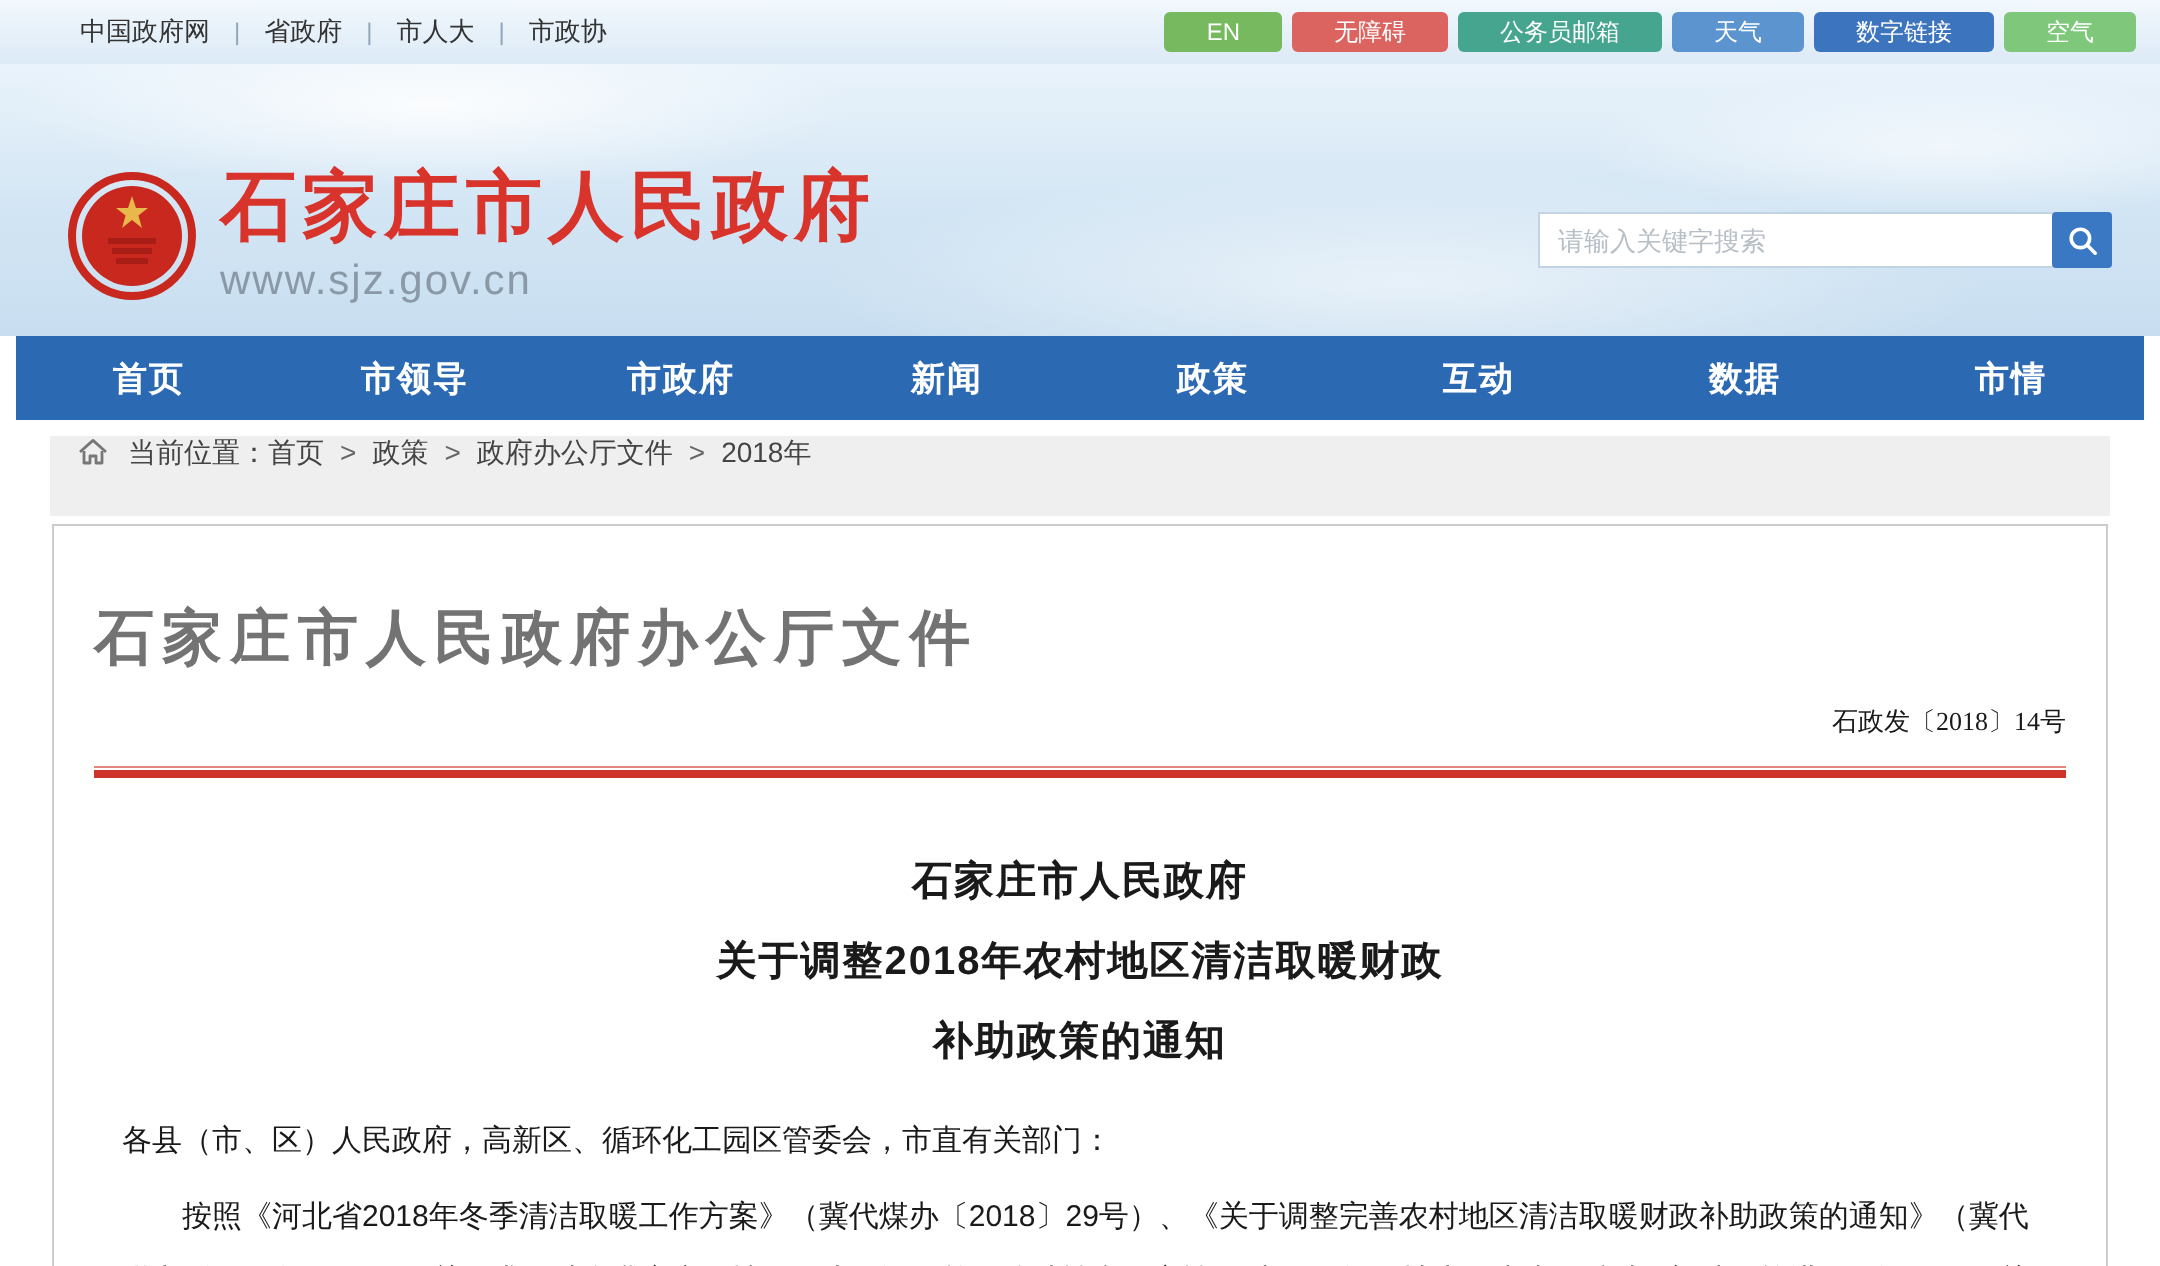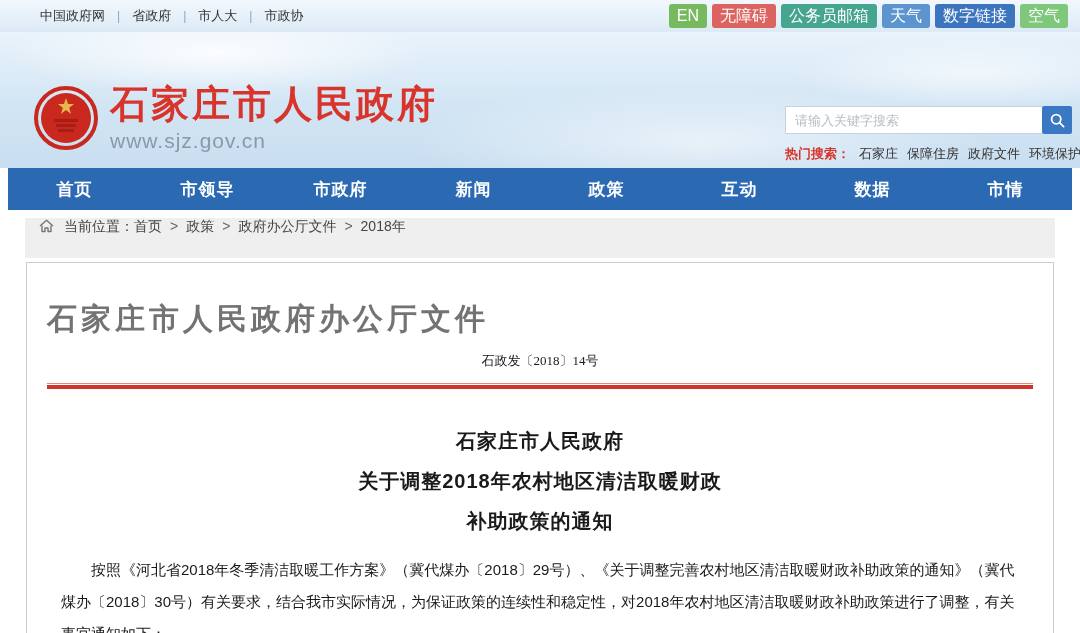--- a/index.html
+++ b/index.html
@@ -7,36 +7,36 @@
               font-family:"Liberation Sans","DejaVu Sans",sans-serif; }
 
   
   .topbar { height:32px; background:linear-gradient(180deg,#f2f8fd 0%,#dceaf6 100%);
             display:flex; align-items:center; justify-content:space-between;
             padding:0 12px 0 40px; font-size:13px; color:#333;gap:28px; }
   .topbar-links { display:flex; align-items:center; }
   .topbar-links .lnk { cursor:pointer; }
   .topbar-links .sep { margin:0 12px; color:#8fa6bb; font-size:12px; }
   .badges { display:flex; gap:5px; }
-  .badge { color:#fff; font-size:16px; padding:4px 8px; border-radius:3px;
+  .badge { color:#fff; font-size:12px; padding:4px 21px; border-radius:3px;
            cursor:pointer; line-height:1; white-space:nowrap; }
 
   
   .header { height:136px; position:relative;
     background:
       radial-gradient(ellipse 300px 60px at 20% 15%, rgba(255,255,255,.85), rgba(255,255,255,0) 70%),
       radial-gradient(ellipse 420px 80px at 65% 80%, rgba(255,255,255,.55), rgba(255,255,255,0) 70%),
       radial-gradient(ellipse 260px 50px at 90% 30%, rgba(255,255,255,.6), rgba(255,255,255,0) 70%),
       linear-gradient(180deg,#e9f3fb 0%,#d2e5f4 55%,#c8def0 100%); }
   .brand { position:absolute; left:34px; top:52px; display:flex; align-items:center; }
   .emblem { width:64px; height:64px; margin-right:12px; }
   .site-name { font-size:38px; font-weight:bold; color:#d9342b; letter-spacing:3px; line-height:1.1; }
   .site-url  { font-size:21px; color:#8a99a7; letter-spacing:1px; margin-top:3px; }
 
-  .search-area { position:absolute; right:8px; top:74px; width:287px; }
+  .search-area { position:absolute; right:24px; top:74px; width:287px; }
   .search-box { display:flex; height:28px; }
   .search-input { flex:1; height:28px; border:1px solid #c2d3e3; border-right:none;
                   padding:0 9px; font-size:13px; color:#333; outline:none; background:#fff; }
   .search-input::placeholder { color:#b6bec6; }
   .search-btn { width:30px; height:28px; background:#3a78c3; border:none; cursor:pointer;
                 display:flex; align-items:center; justify-content:center; border-radius:2px; }
   .hot-search { margin-top:11px; font-size:13px; display:flex; align-items:center;
                 white-space:nowrap; color:#333; }
   .hot-label { color:#d9342b; font-weight:bold; }
   .hot-term { margin-left:9px; cursor:pointer; }
@@ -52,21 +52,21 @@
                 font-size:14px; color:#444; }
   .crumb { cursor:pointer; }
   .crumb-sep { margin:0 8px; color:#666; }
   .home-icon { margin-right:9px; display:flex; }
 
   
   .doc { margin:4px 26px 0; border:1px solid #ccc; background:#fff;
          height:420px; padding:36px 20px 0; }
   .letterhead { text-align:left; color:#737373; font-weight:bold; font-size:30px;
                 letter-spacing:4px; font-family:"Liberation Serif","DejaVu Serif",serif; }
-  .doc-number { text-align:center; font-size:13px; color:#1a1a1a; margin-top:12px;
+  .doc-number { text-align:right; font-size:13px; color:#1a1a1a; margin-top:12px;
                 font-family:"Liberation Serif","DejaVu Serif",serif; }
   .redline { margin-top:13px; }
   .redline .thin  { height:1px; background:#e2867e; }
   .redline .thick { height:4px; background:#cf342b; margin-top:1px; }
   .doc-title { margin-top:32px; }
   .doc-title .line { text-align:center; font-size:20px; font-weight:bold; color:#1a1a1a;
                      height:40px; line-height:40px; letter-spacing:1px; }
   .salutation { margin-top:20px; font-size:15px; color:#1a1a1a; padding:0 14px; }
   .paragraph  { margin-top:13px; font-size:15px; color:#1a1a1a; line-height:32px;
                 text-indent:2em; padding:0 14px; }
@@ -113,28 +113,20 @@
   <div class="search-area">
     <div class="search-box">
       <input class="search-input" type="text" placeholder="请输入关键字搜索" style="">
       <button class="search-btn">
         <svg width="15" height="15" viewBox="0 0 15 15">
           <circle cx="6.2" cy="6.2" r="4.6" fill="none" stroke="#fff" stroke-width="1.8"></circle>
           <line x1="9.8" y1="9.8" x2="13.6" y2="13.6" stroke="#fff" stroke-width="1.8" stroke-linecap="round"></line>
         </svg>
       </button>
     </div>
-    <div class="hot-search">
-      <span class="hot-label">热门搜索：</span>
-      <span class="hot-term">石家庄</span>
-      <span class="hot-term">保障住房</span>
-      <span class="hot-term">政府文件</span>
-      <span class="hot-term">环境保护</span>
-
-    </div>
   </div>
 </div>
 
 <div class="nav">
   <div class="nav-item">首页</div>
   <div class="nav-item">市领导</div>
   <div class="nav-item">市政府</div>
   <div class="nav-item">新闻</div>
   <div class="nav-item">政策</div>
   <div class="nav-item">互动</div>
@@ -164,14 +156,15 @@
   <div class="doc-number">石政发〔2018〕14号</div>
   <div class="redline">
     <div class="thin"></div>
     <div class="thick"></div>
   </div>
   <div class="doc-title">
     <div class="line">石家庄市人民政府</div>
     <div class="line">关于调整2018年农村地区清洁取暖财政</div>
     <div class="line">补助政策的通知</div>
   </div>
+  <div class="salutation">各县（市、区）人民政府，高新区、循环化工园区管委会，市直有关部门：</div>
   <div class="paragraph">按照《河北省2018年冬季清洁取暖工作方案》（冀代煤办〔2018〕29号）、《关于调整完善农村地区清洁取暖财政补助政策的通知》（冀代煤办〔2018〕30号）有关要求，结合我市实际情况，为保证政策的连续性和稳定性，对2018年农村地区清洁取暖财政补助政策进行了调整，有关事宜通知如下：</div>
 </div>
 
 </body></html>

